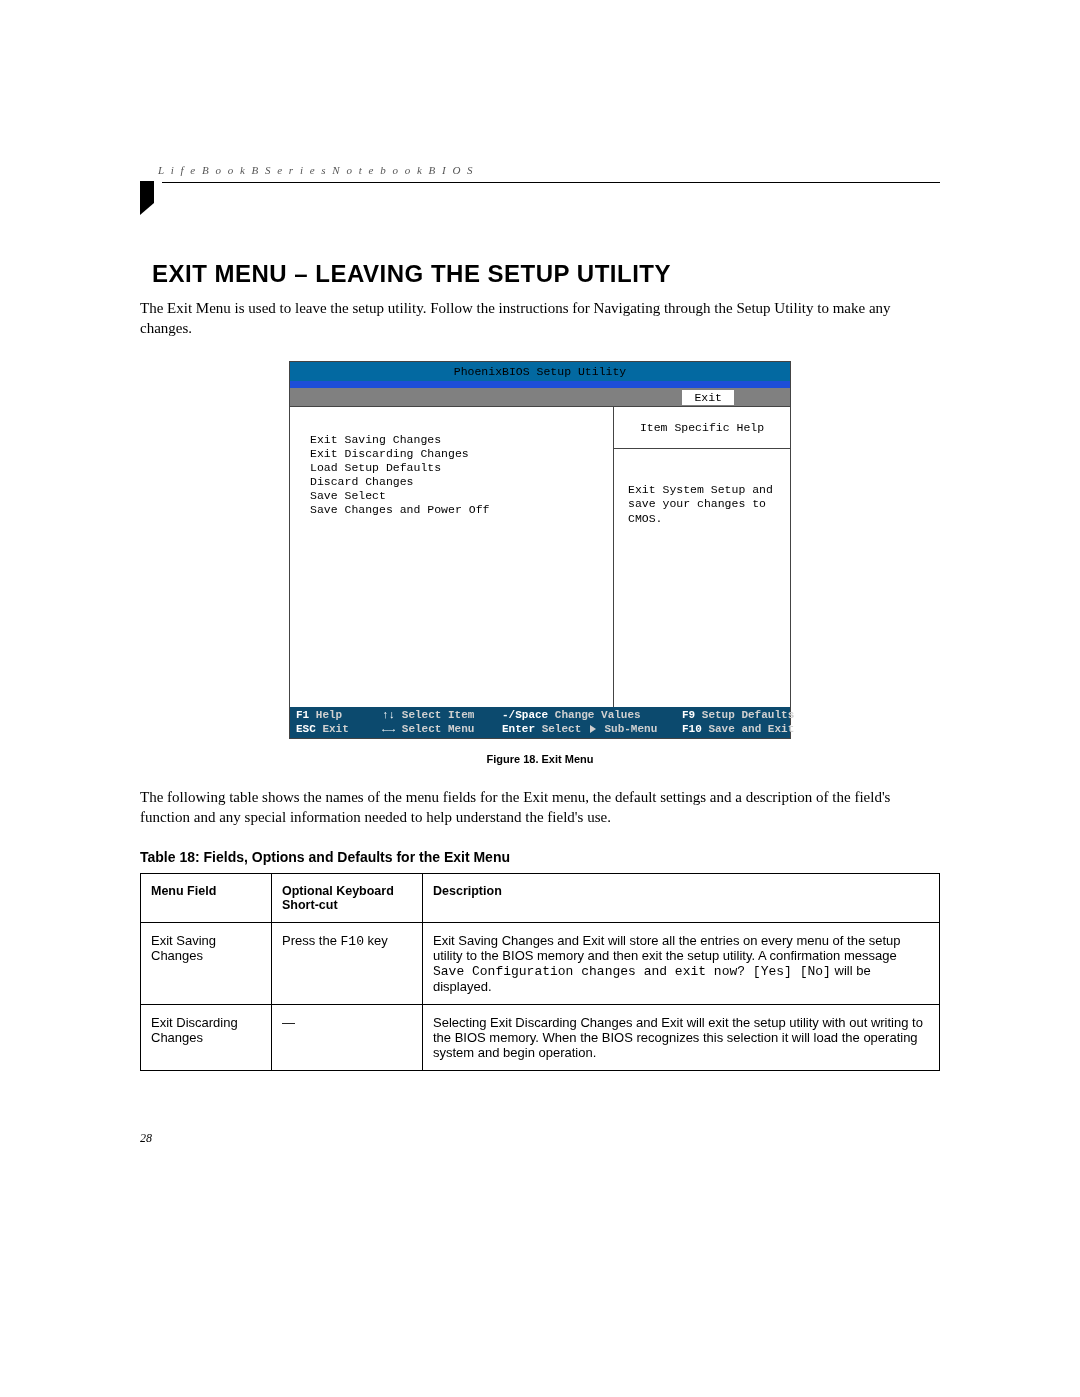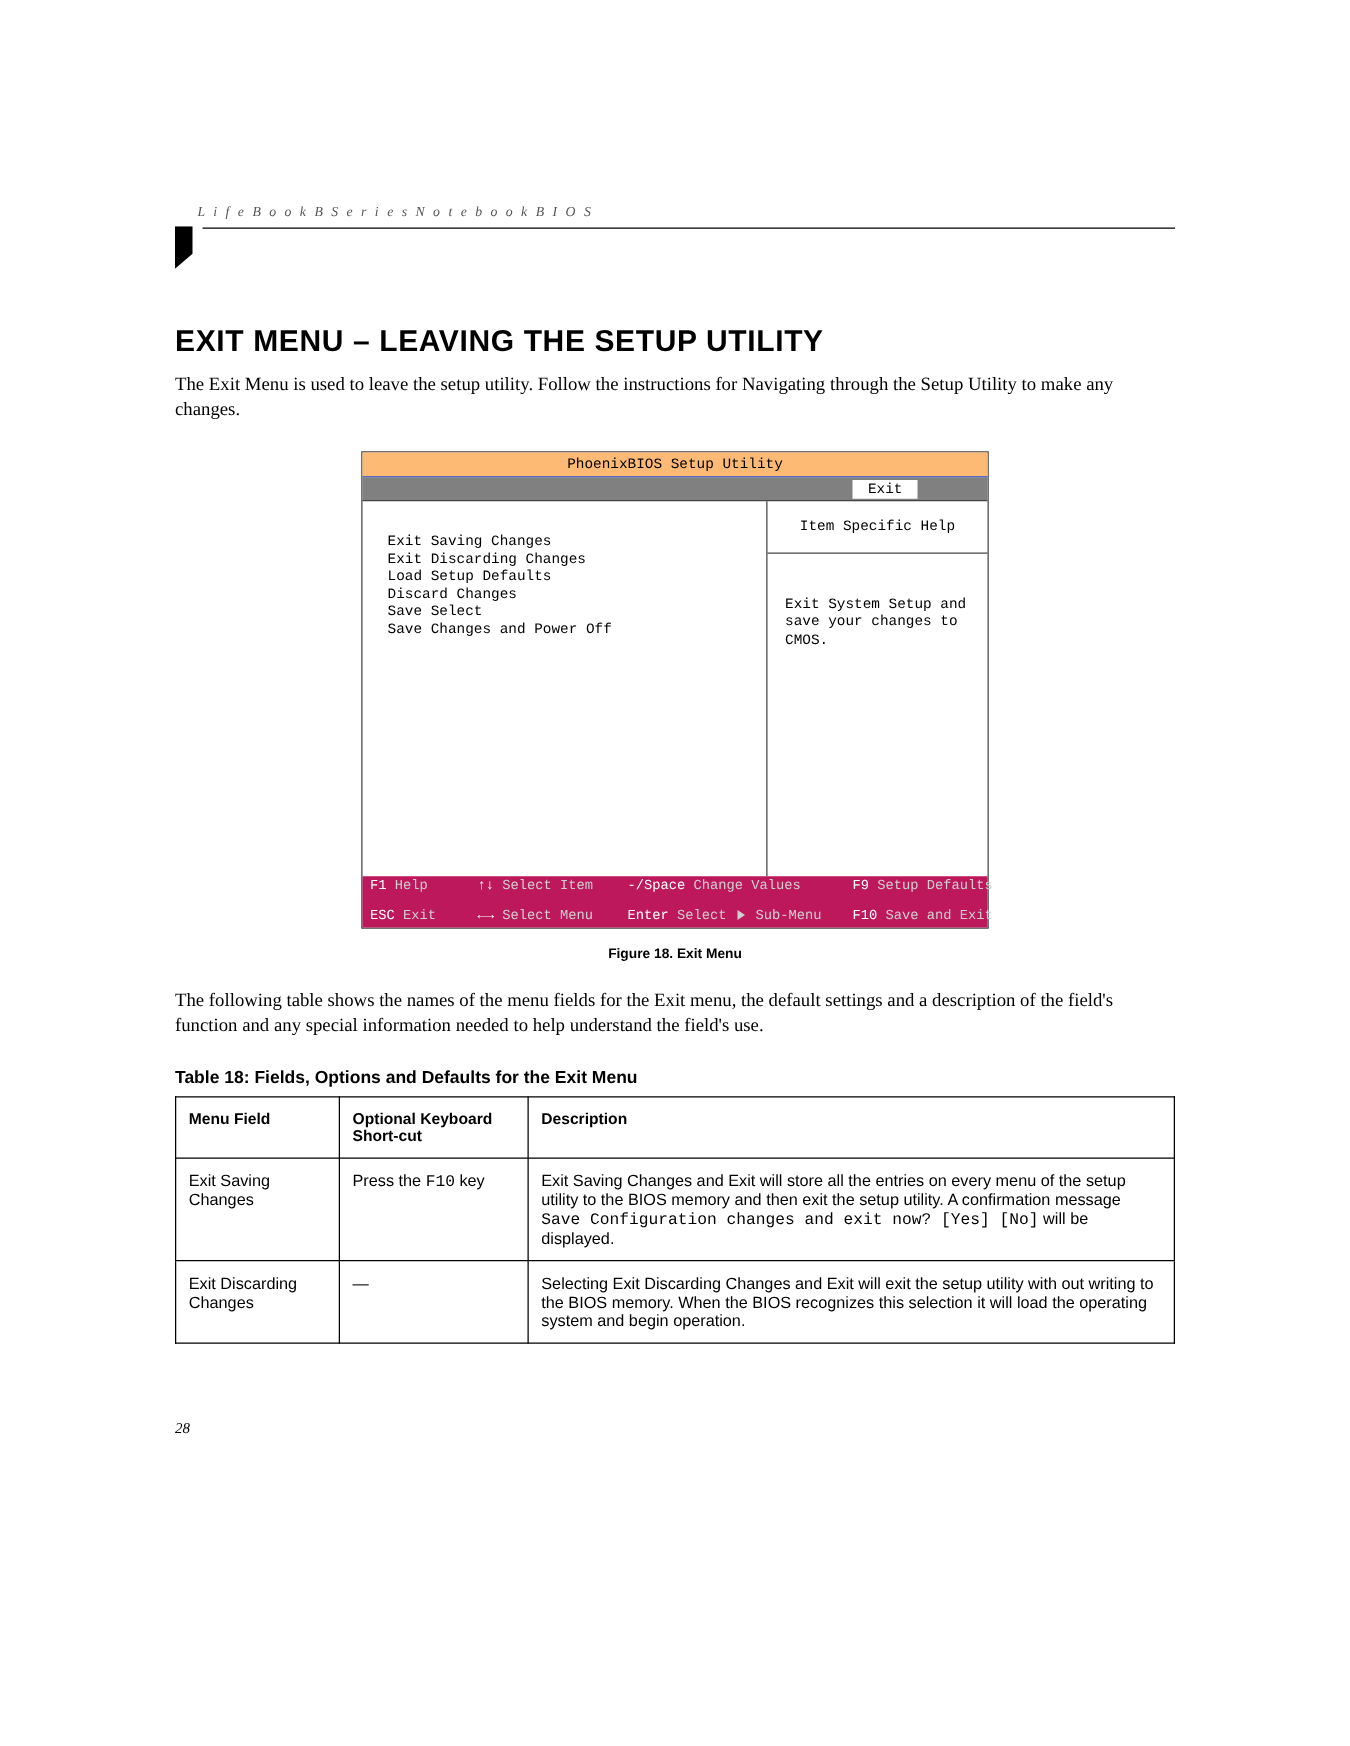--- a/index.html
+++ b/index.html
@@ -45,42 +45,42 @@
     top: 11px;
   }
   .tab-shape svg {
     display: block;
   }
   h1.section-title {
     font-family: "Arial Black", Arial, sans-serif;
     font-weight: 900;
     font-size: 24px;
     letter-spacing: 0.5px;
-    margin: 0 0 10px 0;
+    margin: 0 0 10px 12px;
   }
   p.body-text {
     font-size: 15px;
     line-height: 1.35;
     margin: 0 0 22px 0;
   }
 
   
   .bios-box {
     width: 500px;
     margin: 0 auto;
     border: 1px solid #444;
     font-family: "Courier New", monospace;
     font-size: 11.5px;
     background: #fff;
   }
   .bios-title {
     text-align: center;
     padding: 3px 0;
-    border-bottom: 1px solid #1d4ed8;
-    background: #fdba74;
+    border-bottom: 7px solid #1d4ed8;
+    background: #0369a1;
   }
   .bios-menubar {
     background: #808080;
     color: #808080;
     height: 18px;
     position: relative;
   }
   .bios-tab {
     position: absolute;
     right: 56px;
@@ -111,27 +111,28 @@
   .bios-help-title {
     text-align: center;
     padding: 14px 4px;
     border-bottom: 1px solid #444;
   }
   .bios-help-body {
     padding: 34px 10px 10px 14px;
     line-height: 1.3;
   }
   .bios-footer {
-    background: #be185d;
+    background: #0c4a6e;
     color: #fff;
     padding: 2px 6px 3px 6px;
     font-size: 11px;
     display: grid;
     grid-template-columns: 86px 120px 180px auto;
-    row-gap: 12px;
+    row-gap: 2px;
+    font-weight: bold;
   }
   .bios-footer .k { color: #fff; }
   .bios-footer .lbl { color: #d0d0d0; }
   .fcell { white-space: nowrap; }
   .tri {
     display: inline-block;
     width: 0; height: 0;
     border-top: 4px solid transparent;
     border-bottom: 4px solid transparent;
     border-left: 6px solid #d0d0d0;

